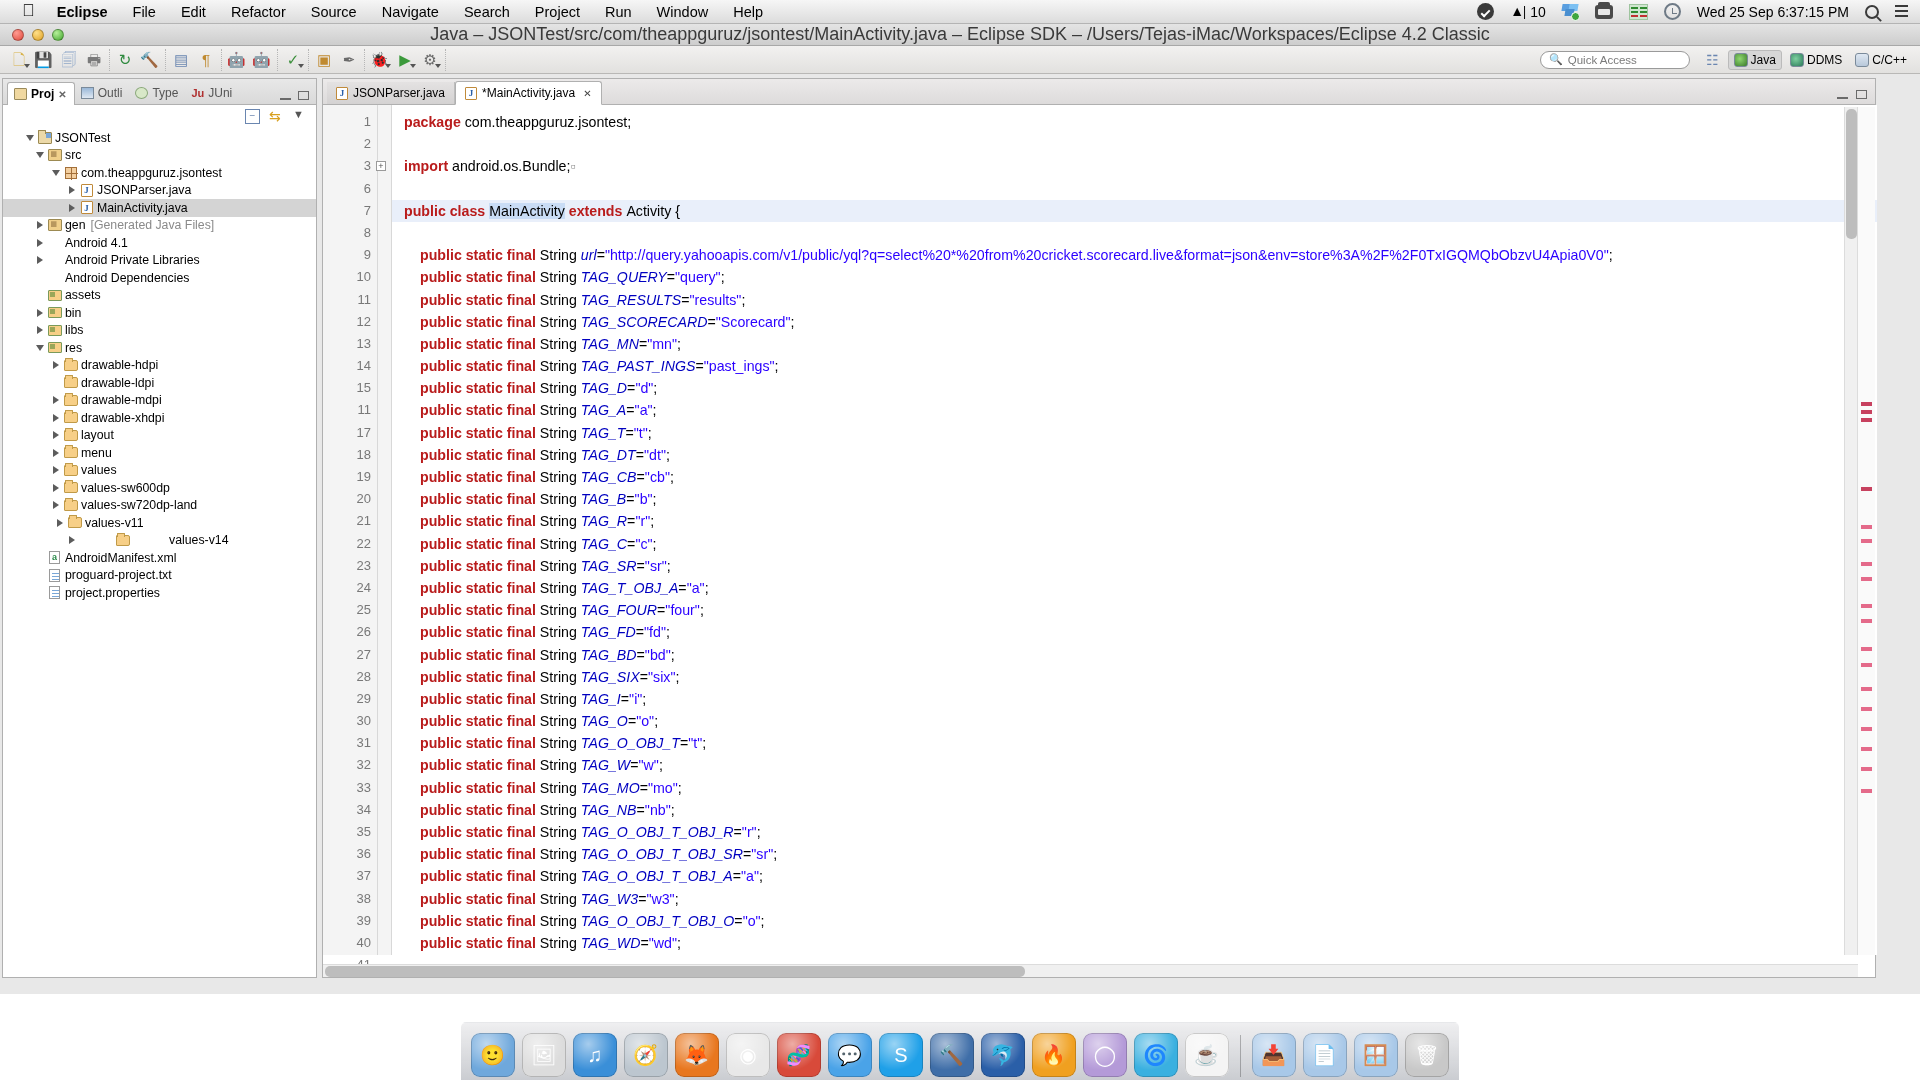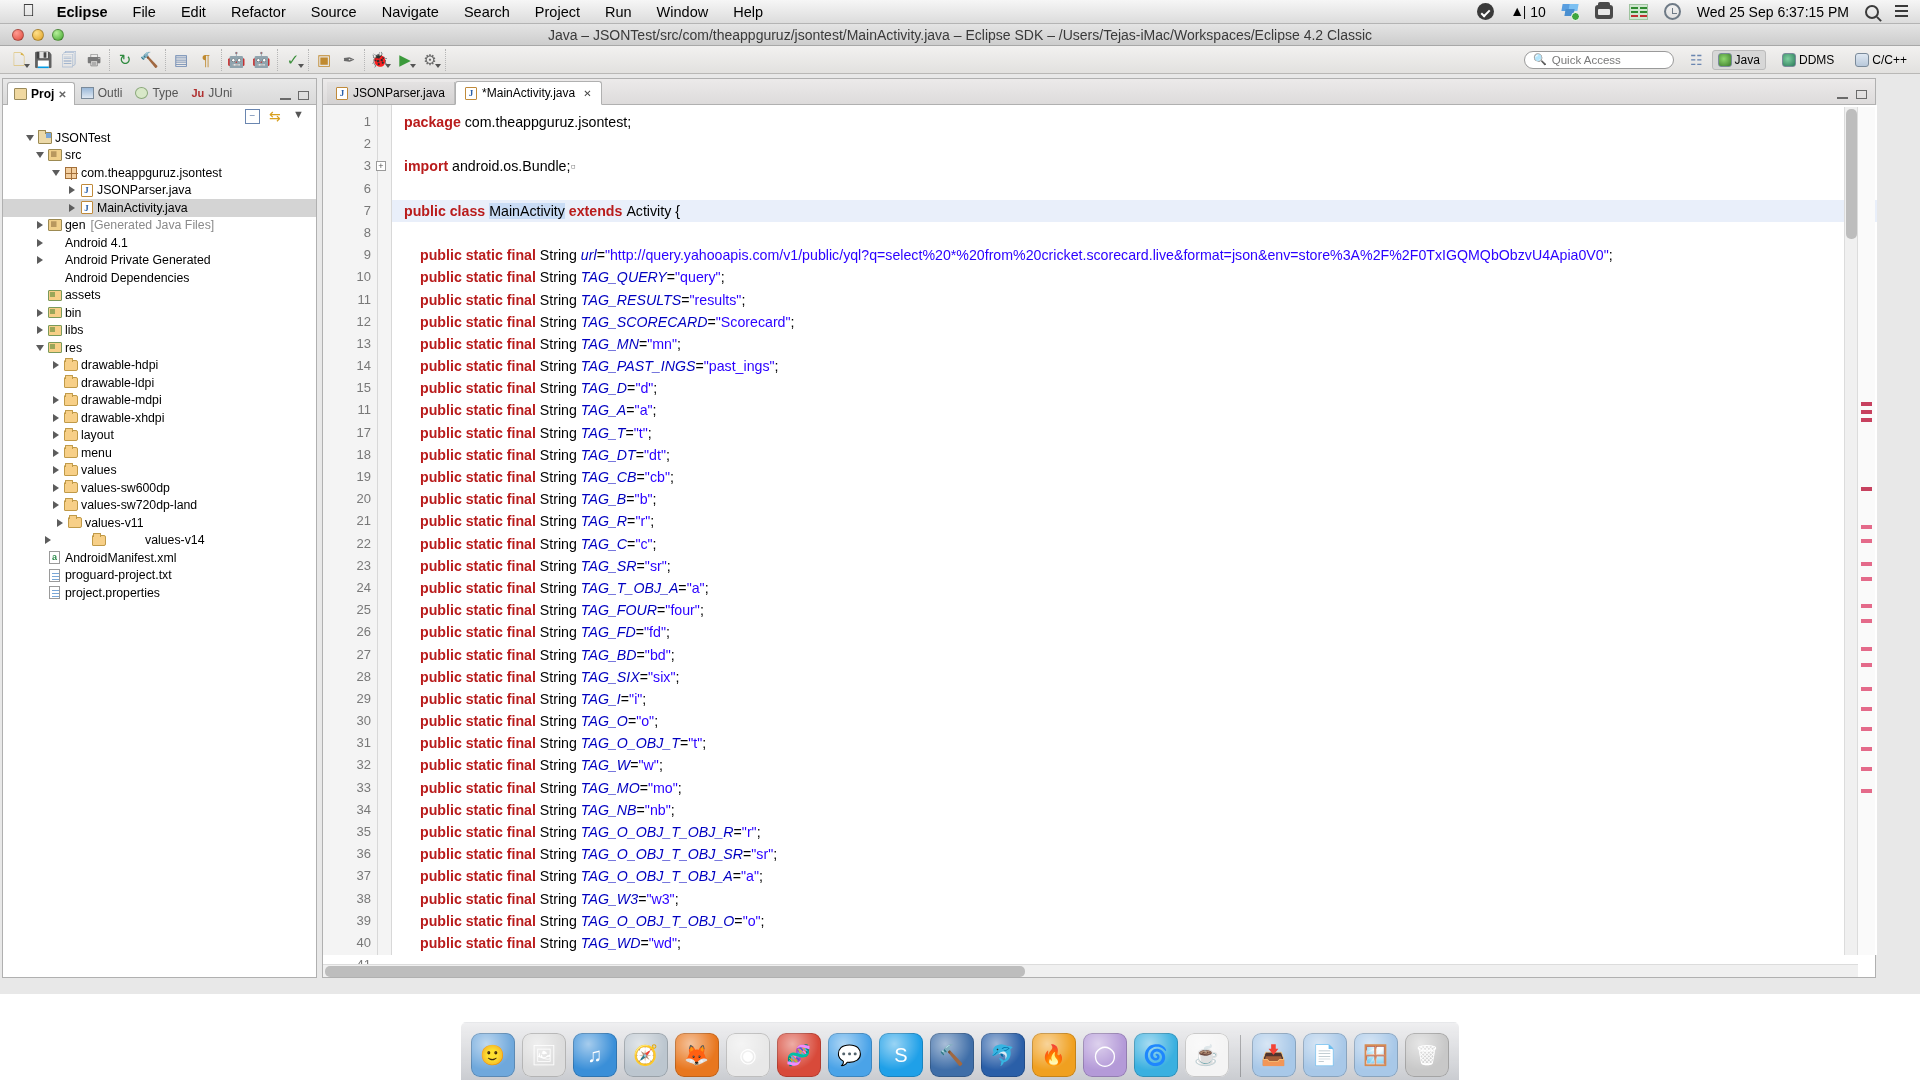--- a/index.html
+++ b/index.html
@@ -61,21 +61,21 @@
     position:absolute; top:24px; left:0; width:1920px; height:22px;
     background: linear-gradient(to bottom,#e4e4e4 0%, #cdcdcd 100%);
     border-bottom:1px solid #a8a8a8;
     display:flex; align-items:center;
   }
   .traffic { display:flex; gap:8px; margin-left:12px; }
   .tl { width:12px;height:12px;border-radius:50%; border:1px solid rgba(0,0,0,.28);}
   .tl.r{background:radial-gradient(circle at 35% 30%,#ff9b92,#e0493c);}
   .tl.y{background:radial-gradient(circle at 35% 30%,#ffe08a,#dfa023);}
   .tl.g{background:radial-gradient(circle at 35% 30%,#b6f09a,#41a52c);}
-  .wintitle{position:absolute;left:0;width:100%;text-align:center;font-size:14px;color:#3a3a3a;}
+  .wintitle{position:absolute;left:0;width:100%;text-align:center;font-size:18px;color:#3a3a3a;}
 
   
   .coolbar{
     position:absolute; top:46px; left:0; width:1920px; height:28px;
     background:linear-gradient(to bottom,#f2f1f0,#e2e1df);
     border-bottom:1px solid #b9b8b6;
     display:flex; align-items:center;
   }
   .tbgrp{display:flex;align-items:center;gap:1px;padding:0 3px;border-right:1px dotted #b6b6b6;height:22px;}
   .tbbtn{width:24px;height:22px;display:flex;align-items:center;justify-content:center;position:relative;}
@@ -315,21 +315,21 @@
             <span class="arrow"></span>
           </div>
         </div>
       </div>
     <div class="quickaccess">
       <span style="font-size:11px;">🔍</span>
       <span>Quick Access</span>
     </div>
     <div class="persp">
       <span style="font-size:14px;color:#6a86b0;padding:0 6px;">☷</span>
-      <div id="perspectives" style="display:flex;align-items:center;gap:11px;">
+      <div id="perspectives" style="display:flex;align-items:center;gap:3px;">
           <div class="perspbtn active">
             <span style="width: 14px; height: 14px; display: inline-block; border-radius: 3px; background: radial-gradient(circle at 40% 40%, rgb(143, 216, 111), rgb(58, 122, 42)); border: 1px solid rgb(122, 138, 154);"></span>
             <span>Java</span>
           </div>
           <div class="perspbtn">
             <span style="width: 14px; height: 14px; display: inline-block; border-radius: 3px; background: radial-gradient(circle at 40% 40%, rgb(127, 208, 160), rgb(42, 122, 90)); border: 1px solid rgb(122, 138, 154);"></span>
             <span>DDMS</span>
           </div>
           <div class="perspbtn">
             <span style="width: 14px; height: 14px; display: inline-block; border-radius: 3px; background: linear-gradient(rgb(223, 232, 242), rgb(184, 200, 218)); border: 1px solid rgb(122, 138, 154);"></span>
@@ -437,21 +437,21 @@
             </span>
             <span class="tlabel">Android 4.1</span>
           </div>
           <div class="tnode" style="padding-left: 30px;">
             <span class="tw">
               <span class="c"></span>
             </span>
             <span class="ti">
               <span class="i-lib"></span>
             </span>
-            <span class="tlabel">Android Private Generated</span>
+            <span class="tlabel">Android Private Libraries</span>
           </div>
           <div class="tnode" style="padding-left: 30px;">
             <span class="tw"></span>
             <span class="ti">
               <span class="i-lib"></span>
             </span>
             <span class="tlabel">Android Dependencies</span>
           </div>
           <div class="tnode" style="padding-left: 30px;">
             <span class="tw"></span>
@@ -568,21 +568,21 @@
           </div>
           <div class="tnode" style="padding-left: 50px;">
             <span class="tw">
               <span class="c"></span>
             </span>
             <span class="ti">
               <span class="i-fld"></span>
             </span>
             <span class="tlabel">values-v11</span>
           </div>
-          <div class="tnode" style="padding-left: 38px; gap: 36px;">
+          <div class="tnode" style="padding-left: 62px; gap: 36px;">
             <span class="tw">
               <span class="c"></span>
             </span>
             <span class="ti">
               <span class="i-fld"></span>
             </span>
             <span class="tlabel">values-v14</span>
           </div>
           <div class="tnode" style="padding-left: 30px;">
             <span class="tw"></span>

